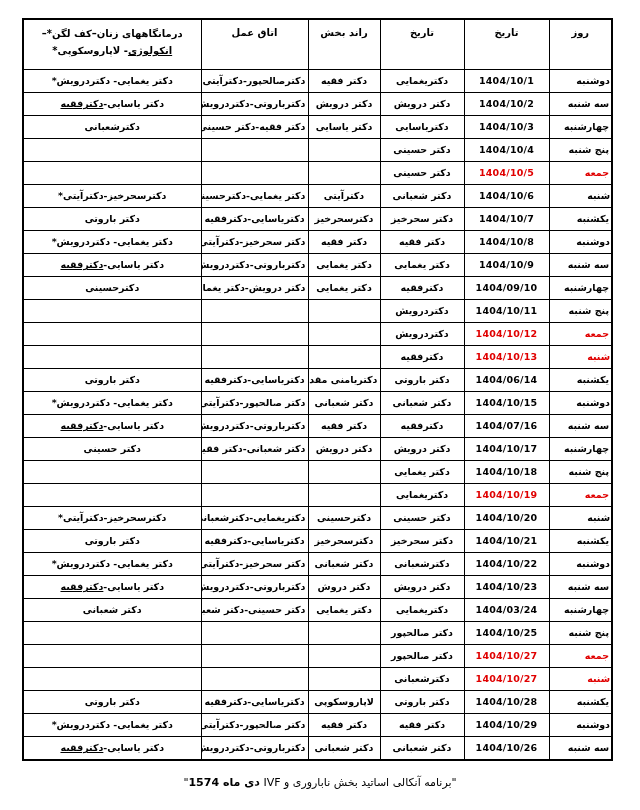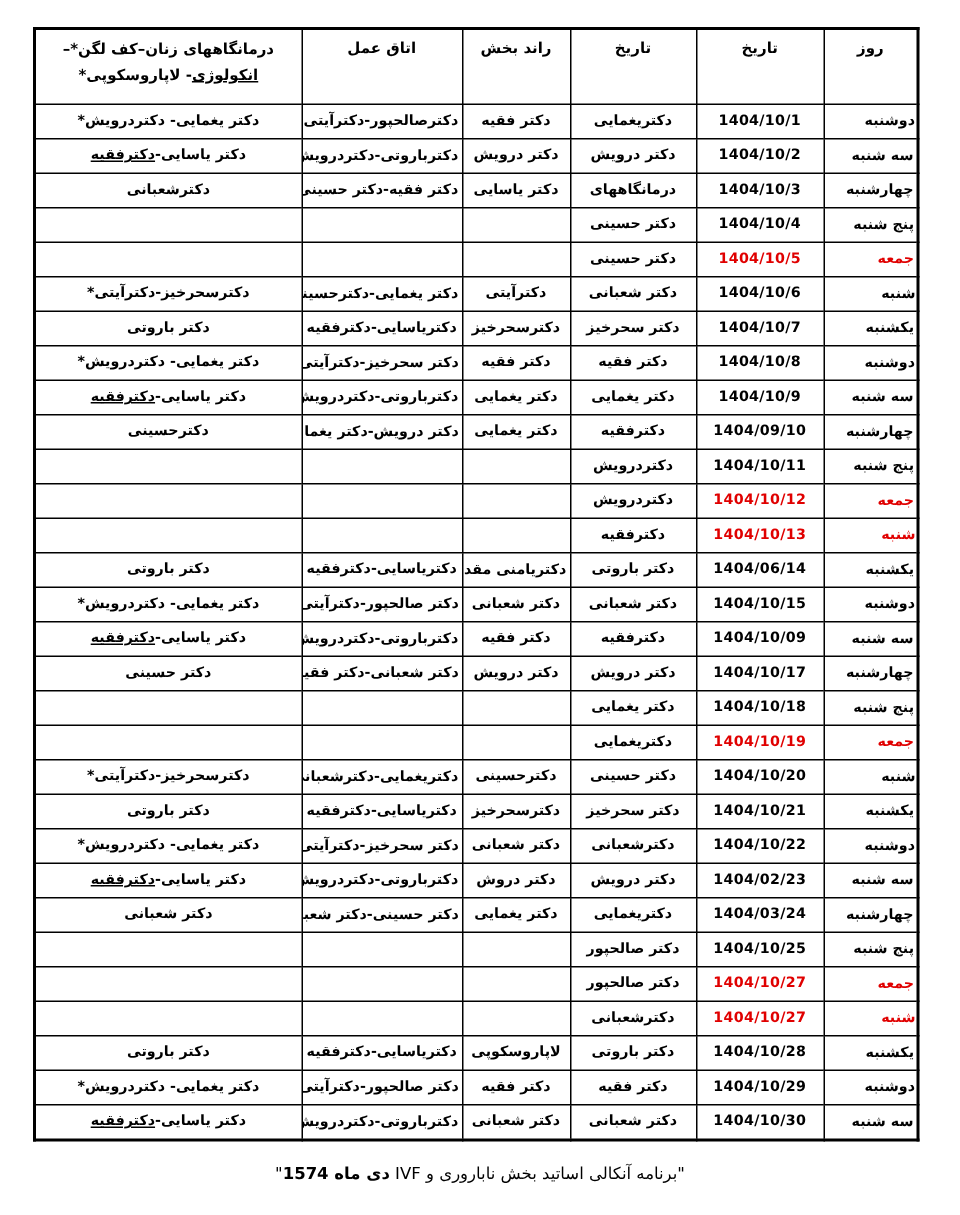--- a/index.html
+++ b/index.html
@@ -92,21 +92,21 @@
     <td class="day">سه شنبه</td>
     <td class="date" dir="ltr">1404/10/2</td>
     <td>دکتر درویش</td>
     <td>دکتر درویش</td>
     <td>دکترباروتی-دکتردرویش</td>
     <td><span>دکتر یاسایی-</span><span class="u">دکترفقیه</span></td>
   </tr>
         <tr>
     <td class="day">چهارشنبه</td>
     <td class="date" dir="ltr">1404/10/3</td>
-    <td>درمانگاههای</td>
+    <td>دکتریاسایی</td>
     <td>دکتر یاسایی</td>
     <td>دکتر فقیه-دکتر حسینی</td>
     <td><span>دکترشعبانی</span><span class="u"></span></td>
   </tr>
         <tr>
     <td class="day">پنج شنبه</td>
     <td class="date" dir="ltr">1404/10/4</td>
     <td>دکتر حسینی</td>
     <td></td>
     <td></td>
@@ -195,21 +195,21 @@
         <tr>
     <td class="day">دوشنبه</td>
     <td class="date" dir="ltr">1404/10/15</td>
     <td>دکتر شعبانی</td>
     <td>دکتر شعبانی</td>
     <td>دکتر صالحپور-دکترآیتی</td>
     <td><span>دکتر یغمایی- دکتردرویش*</span><span class="u"></span></td>
   </tr>
         <tr>
     <td class="day">سه شنبه</td>
-    <td class="date" dir="ltr">1404/10/09</td>
+    <td class="date" dir="ltr">1404/07/16</td>
     <td>دکترفقیه</td>
     <td>دکتر فقیه</td>
     <td>دکترباروتی-دکتردرویش</td>
     <td><span>دکتر یاسایی-</span><span class="u">دکترفقیه</span></td>
   </tr>
         <tr>
     <td class="day">چهارشنبه</td>
     <td class="date" dir="ltr">1404/10/17</td>
     <td>دکتر درویش</td>
     <td>دکتر درویش</td>
@@ -251,21 +251,21 @@
         <tr>
     <td class="day">دوشنبه</td>
     <td class="date" dir="ltr">1404/10/22</td>
     <td>دکترشعبانی</td>
     <td>دکتر شعبانی</td>
     <td>دکتر سحرخیز-دکترآیتی</td>
     <td><span>دکتر یغمایی- دکتردرویش*</span><span class="u"></span></td>
   </tr>
         <tr>
     <td class="day">سه شنبه</td>
-    <td class="date" dir="ltr">1404/02/23</td>
+    <td class="date" dir="ltr">1404/10/23</td>
     <td>دکتر درویش</td>
     <td>دکتر دروش</td>
     <td>دکترباروتی-دکتردرویش</td>
     <td><span>دکتر یاسایی-</span><span class="u">دکترفقیه</span></td>
   </tr>
         <tr>
     <td class="day">چهارشنبه</td>
     <td class="date" dir="ltr">1404/03/24</td>
     <td>دکتریغمایی</td>
     <td>دکتر یغمایی</td>
@@ -307,21 +307,21 @@
         <tr>
     <td class="day">دوشنبه</td>
     <td class="date" dir="ltr">1404/10/29</td>
     <td>دکتر فقیه</td>
     <td>دکتر فقیه</td>
     <td>دکتر صالحپور-دکترآیتی</td>
     <td><span>دکتر یغمایی- دکتردرویش*</span><span class="u"></span></td>
   </tr>
         <tr>
     <td class="day">سه شنبه</td>
-    <td class="date" dir="ltr">1404/10/30</td>
+    <td class="date" dir="ltr">1404/10/26</td>
     <td>دکتر شعبانی</td>
     <td>دکتر شعبانی</td>
     <td>دکترباروتی-دکتردرویش</td>
     <td><span>دکتر یاسایی-</span><span class="u">دکترفقیه</span></td>
   </tr>
       </tbody>
   </table>
 
   <div class="footer"><span>"برنامه آنکالی اساتید بخش ناباروری و IVF </span><b>دی ماه 1574</b><span>"</span></div>
 

